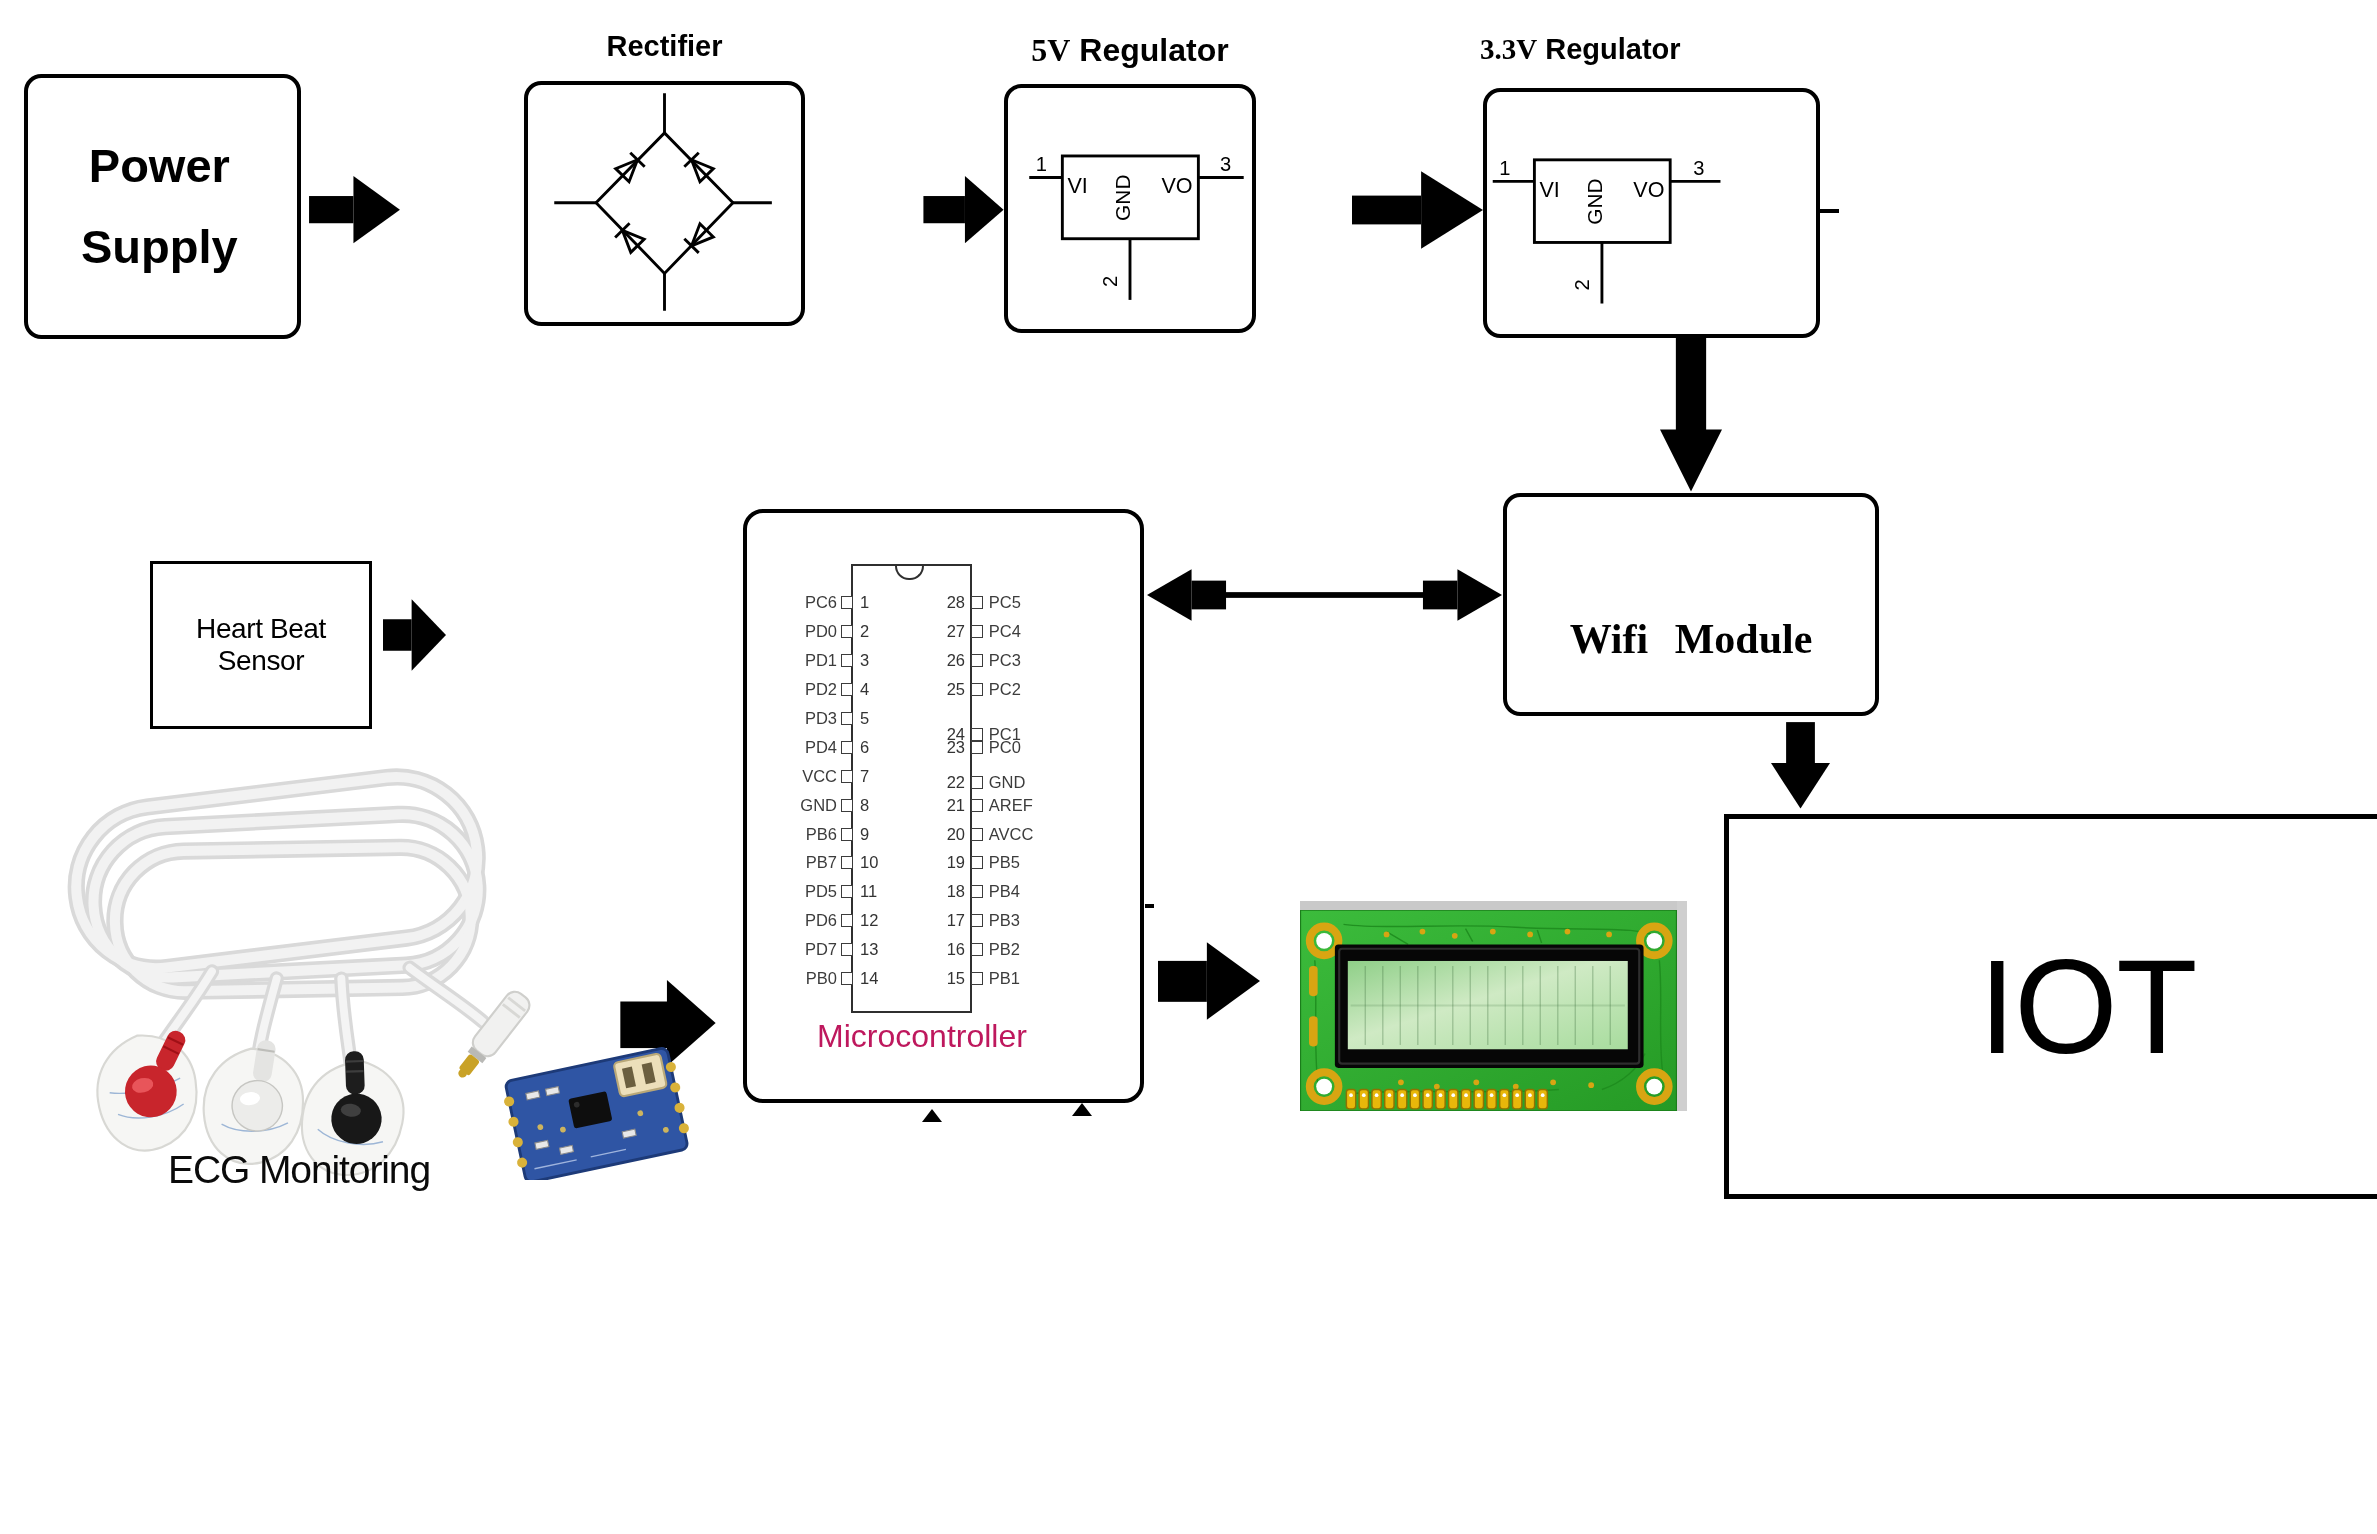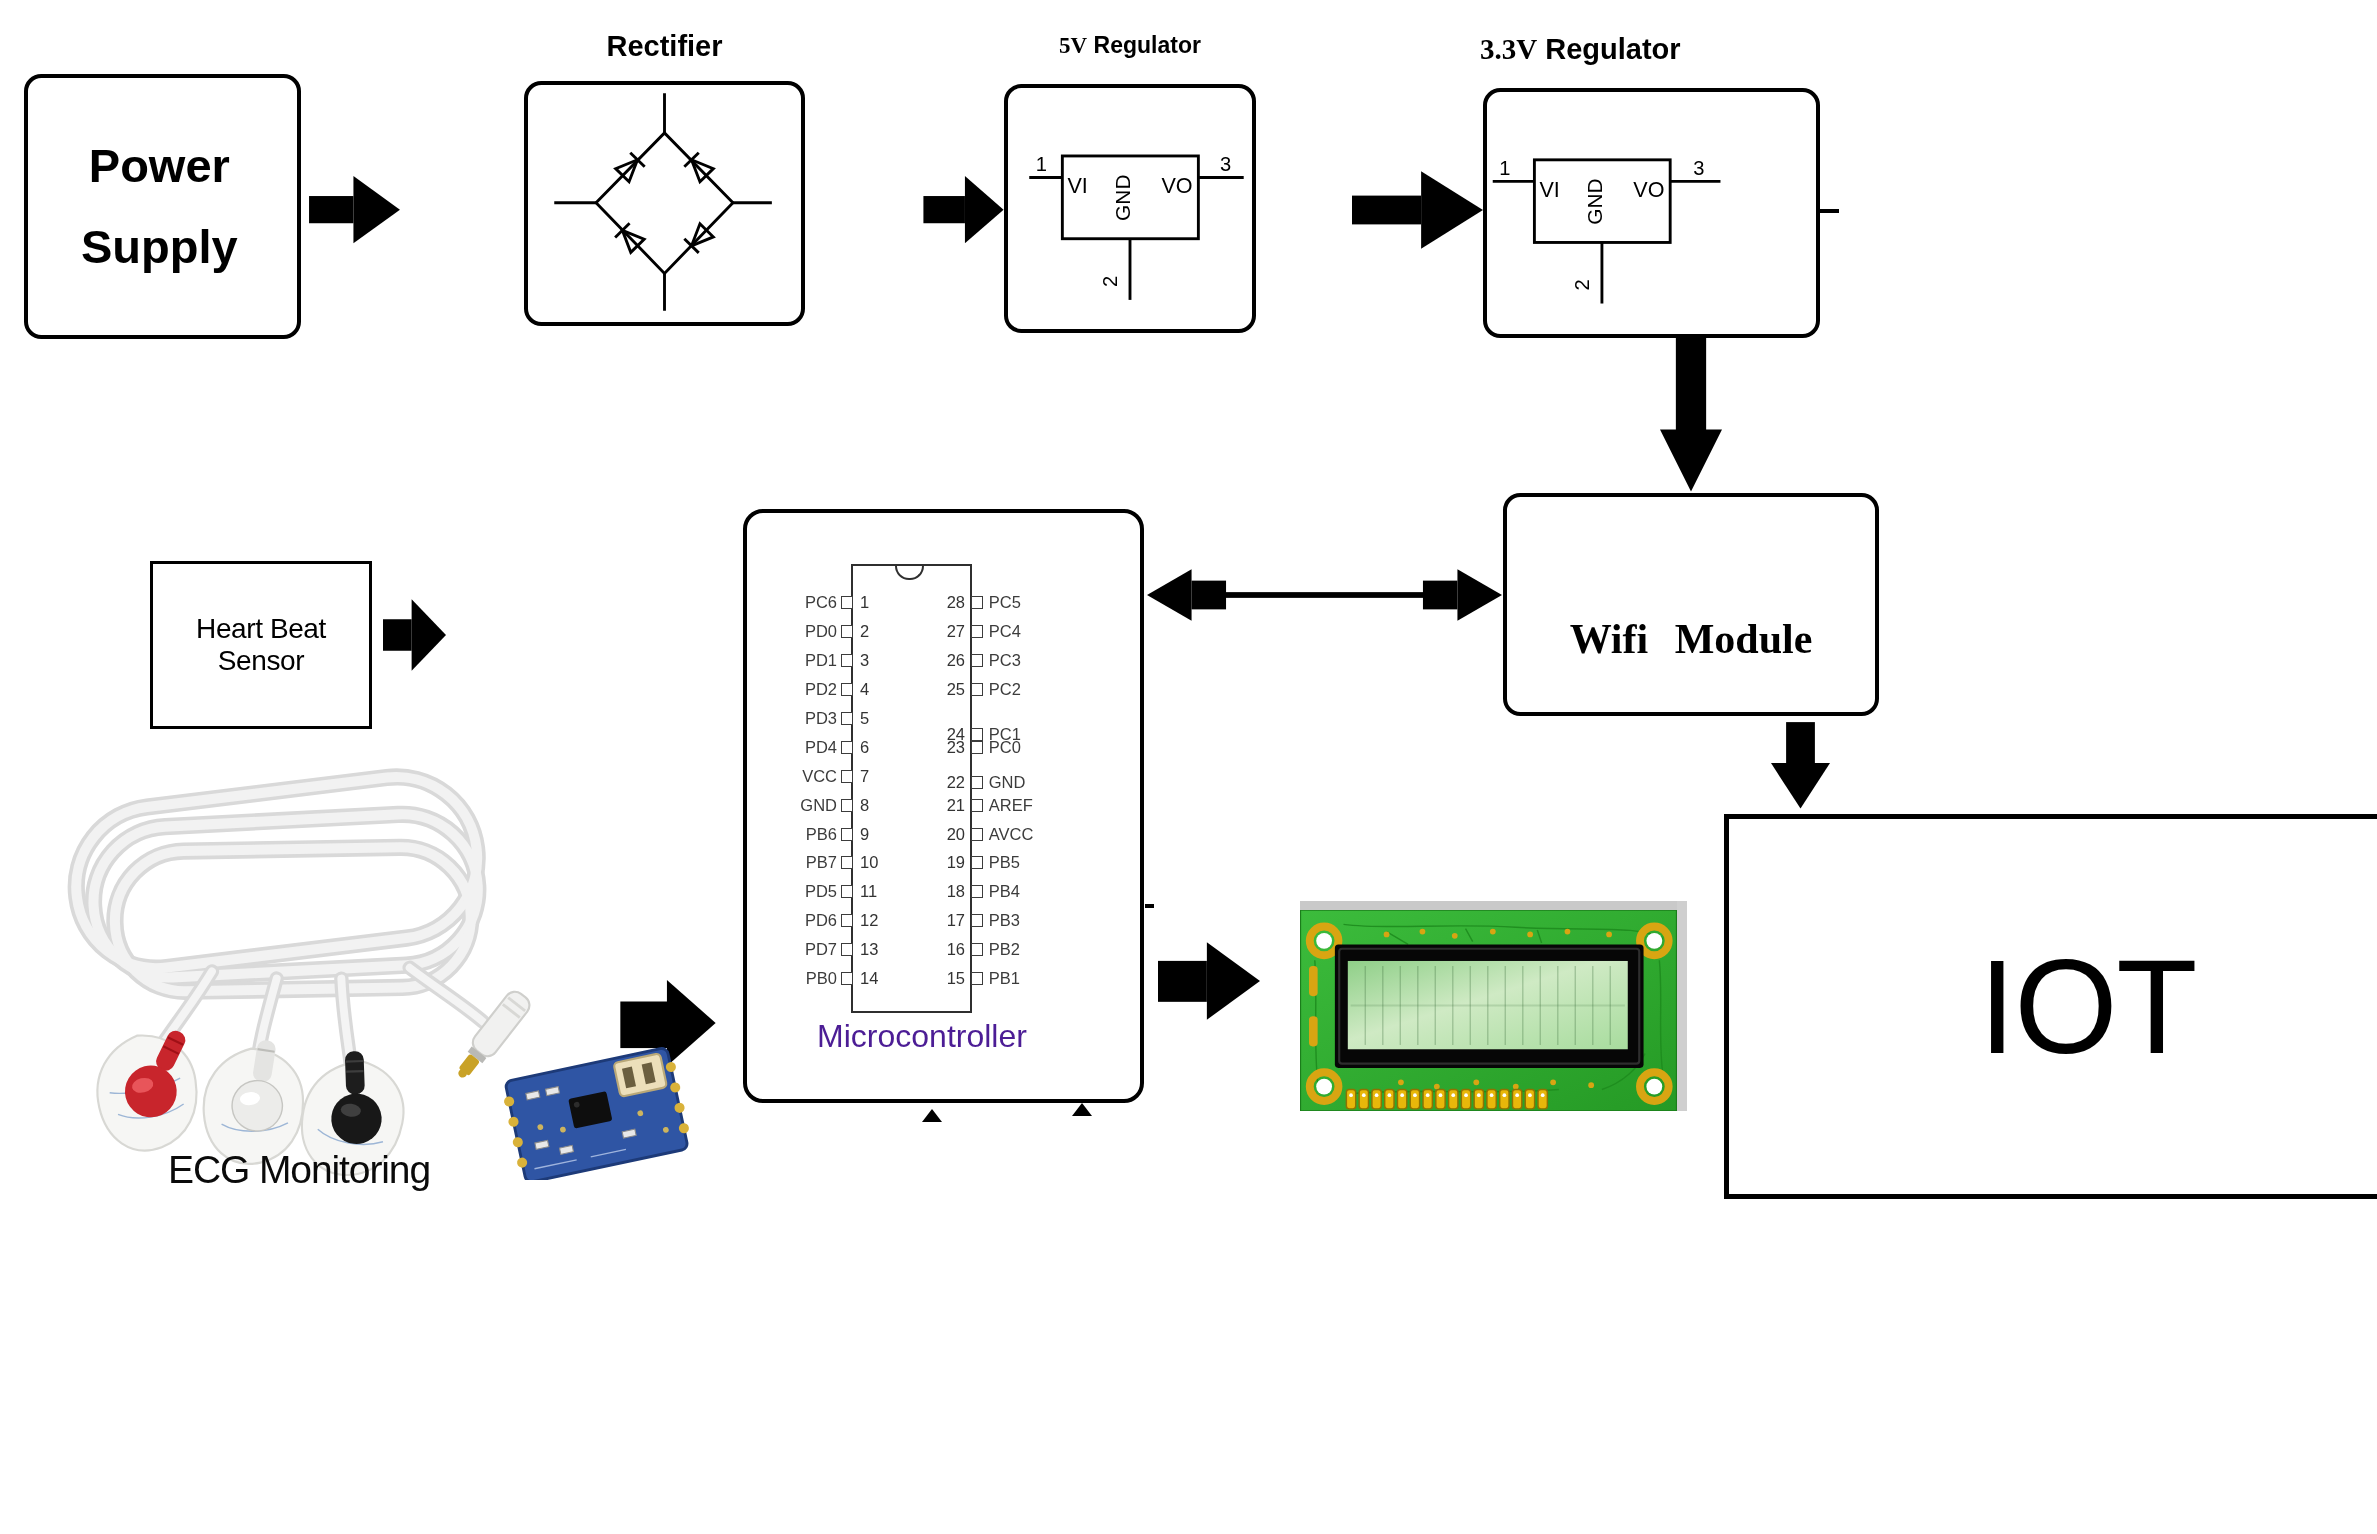--- a/index.html
+++ b/index.html
@@ -57,21 +57,21 @@
         <path d="M-15,-13 L-15,13 L15,0 Z"></path>
           <line x1="15" y1="-14" x2="15" y2="14"></line>
       </g>
       <g transform="translate(243,218) rotate(134.4)">
         <path d="M-15,-13 L-15,13 L15,0 Z"></path>
           <line x1="15" y1="-14" x2="15" y2="14"></line>
       </g>
     </g>
   </svg>
 
-  <div class="title" style="left:1004px;top:32px;width:252px;text-align:center;font-size:23px;">
+  <div class="title" style="left:1004px;top:32px;width:252px;text-align:center;font-size:32px;">
     <span class="serif">5V</span>
     <span>Regulator</span>
   </div>
   <div class="box rounded" style="left:1004px;top:84px;width:252px;height:249px;"></div>
   <svg class="arrow-svg" style="left:1004px;top:84px;" width="252" height="249" viewBox="0 0 350 346">
     <g stroke="#000" stroke-width="4" fill="none">
       <rect x="81" y="100" width="189" height="115"></rect>
       <line x1="35" y1="130" x2="81" y2="130"></line>
       <line x1="270" y1="130" x2="333" y2="130"></line>
       <line x1="175" y1="215" x2="175" y2="300"></line>
@@ -292,21 +292,21 @@
           <span class="pnum">16</span>
           <span class="pbox"></span>
           <span class="plab">PB2</span>
         </div>
         <div class="pinrow right" style="top: 376px;">
           <span class="pnum">15</span>
           <span class="pbox"></span>
           <span class="plab">PB1</span>
         </div>
       </div>
-    <div style="position:absolute;left:16.5px;top:505px;width:317px;text-align:center;font-size:32px;color:#4c1d95;">Microcontroller</div>
+    <div style="position:absolute;left:16.5px;top:505px;width:317px;text-align:center;font-size:32px;color:#be185d;">Microcontroller</div>
   </div>
   <div class="tick" style="left:1145px;top:904px;width:9.4px;height:3.6px;"></div>
   <div class="tri-up" style="left:922px;top:1109px;"></div>
   <div class="tri-up" style="left:1072px;top:1103px;"></div>
 
   <svg class="arrow-svg" style="left:620px;top:980px;" width="96" height="86" viewBox="0 0 133 120">
     <rect x="0" y="30" width="66" height="65" fill="#000"></rect>
       <polygon points="65,0 133,60 65,120" fill="#000"></polygon>
   </svg>
   <svg class="arrow-svg" style="left:1158px;top:942px;" width="102" height="78" viewBox="0 0 142 108">

